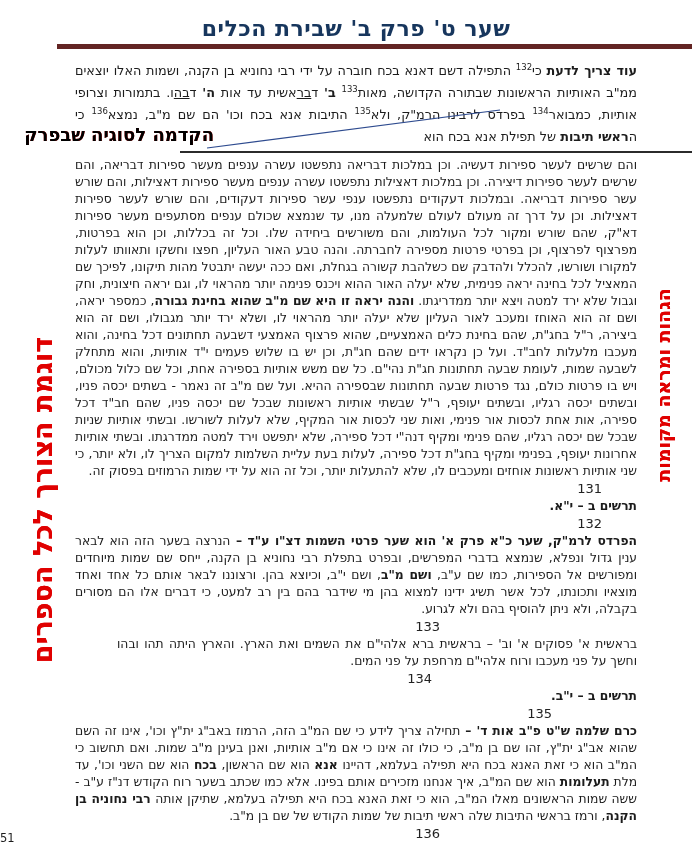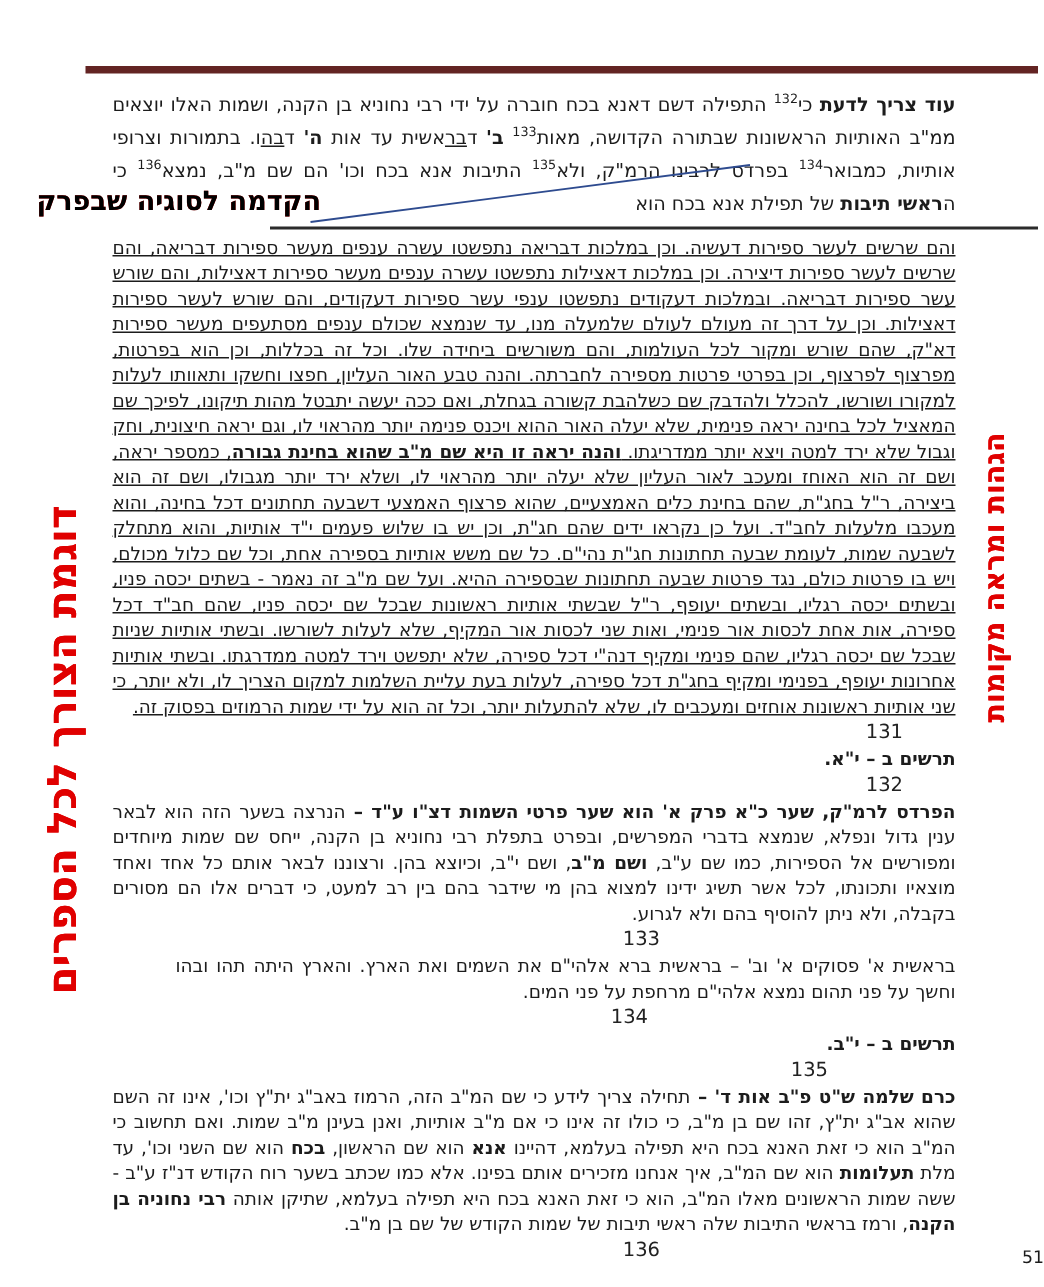--- a/index.html
+++ b/index.html
@@ -16,46 +16,47 @@
   .sup{font-size:8.5px;vertical-align:super;line-height:0;}
 
   .intro-note{position:absolute;top:124px;right:482px;width:210px;white-space:nowrap;direction:rtl;
               font-size:18px;font-weight:bold;color:#000000;text-shadow:0 0 .4px #e00000;}
   .pointer-line{position:absolute;top:104px;left:200px;}
 
   .fn-sep{position:absolute;top:151px;left:180px;width:512px;height:2px;background:#2b2b2b;}
 
   .footnotes{position:absolute;top:157px;right:59px;width:562px;
              font-size:12.3px;line-height:17px;color:#1c1c1c;text-align:justify;}
-  .fn-cont{margin:0 0 2px 0;text-decoration:underline;}
+  .fn-cont{margin:0 0 2px 0;}
   .fn-num{font-size:13px;line-height:13px;color:#222;margin-top:2px;margin-bottom:3px;text-align:right;}
   
   .fn-num.i0{padding-right:35px;}
   .fn-num.i1{padding-right:35px;}
   .fn-num.i2{padding-right:197px;}
   .fn-num.i3{padding-right:205px;}
   .fn-num.i4{padding-right:85px;}
   .fn-num.i5{padding-right:197px;}
   .fn-text{margin-bottom:2px;}
 
   .v-note{position:absolute;white-space:nowrap;text-align:center;color:#e00000;font-weight:bold;
           text-shadow:0 0 .4px #e00000;direction:rtl;}
   .v-right{top:385px;left:663px;width:300px;font-size:19px;
            transform:translate(-50%,-50%) rotate(-90deg);}
   .v-left{top:500px;left:42px;width:420px;font-size:27px;
           transform:translate(-50%,-50%) rotate(-90deg);}
 
-  .page-number{position:absolute;top:831px;left:0;width:696px;text-align:right;
+  .page-number{position:absolute;top:831px;left:0;width:696px;text-align:left;
                font-size:11.5px;color:#1c1c1c;}
 </style>
 </head>
 <body>
 
 <div class="page">
 
+  <div class="title">שער ט' פרק ב' שבירת הכלים</div>
   <div class="title-rule"></div>
 
   <div class="main-text"><span style="font-weight: bold;">עוד צריך לדעת</span><span> כי</span><span class="sup">132</span><span> התפילה דשם דאנא בכח חוברה על ידי רבי נחוניא בן הקנה, ושמות האלו יוצאים ממ"ב האותיות הראשונות שבתורה הקדושה, מאות</span><span class="sup">133</span><span> </span><span style="font-weight: bold;">ב'</span><span> ד</span><span style="text-decoration: underline;">בר</span><span>אשית עד אות </span><span style="font-weight: bold;">ה'</span><span> ד</span><span style="text-decoration: underline;">בה</span><span>ו. בתמורות וצרופי אותיות, כמבואר</span><span class="sup">134</span><span> בפרדס לרבינו הרמ"ק, ולא</span><span class="sup">135</span><span> התיבות אנא בכח וכו' הם שם מ"ב, נמצא</span><span class="sup">136</span><span> כי ה</span><span style="font-weight: bold;">ראשי תיבות</span><span> של תפילת אנא בכח הוא</span></div>
 
   <div class="intro-note">הקדמה לסוגיה שבפרק</div>
   <svg class="pointer-line" width="310" height="50">
     <line x1="7" y1="44" x2="300" y2="6" stroke="#2e4b8f" stroke-width="1.2"></line>
   </svg>
 
   <div class="fn-sep"></div>
@@ -63,21 +64,21 @@
   <div class="footnotes">
     <div class="fn-cont"><span>והם שרשים לעשר ספירות דעשיה. וכן במלכות דבריאה נתפשטו עשרה ענפים מעשר ספירות דבריאה, והם שרשים לעשר ספירות דיצירה. וכן במלכות דאצילות נתפשטו עשרה ענפים מעשר ספירות דאצילות, והם שורש עשר ספירות דבריאה. ובמלכות דעקודים נתפשטו ענפי עשר ספירות דעקודים, והם שורש לעשר ספירות דאצילות. וכן על דרך זה מעולם לעולם שלמעלה מנו, עד שנמצא שכולם ענפים מסתעפים מעשר ספירות דא"ק, שהם שורש ומקור לכל העולמות, והם משורשים ביחידה שלו. וכל זה בכללות, וכן הוא בפרטות, מפרצוף לפרצוף, וכן בפרטי פרטות מספירה לחברתה. והנה טבע האור העליון, חפצו וחשקו ותאוותו לעלות למקורו ושורשו, להכלל ולהדבק שם כשלהבת קשורה בגחלת, ואם ככה יעשה יתבטל מהות תיקונו, לפיכך שם המאציל לכל בחינה יראה פנימית, שלא יעלה האור ההוא ויכנס פנימה יותר מהראוי לו, וגם יראה חיצונית, וחק וגבול שלא ירד למטה ויצא יותר ממדריגתו. </span><span style="font-weight: bold;">והנה יראה זו היא שם מ"ב שהוא בחינת גבורה</span><span>, כמספר יראה, ושם זה הוא האוחז ומעכב לאור העליון שלא יעלה יותר מהראוי לו, ושלא ירד יותר מגבולו, ושם זה הוא ביצירה, ר"ל בחג"ת, שהם בחינת כלים האמצעיים, שהוא פרצוף האמצעי דשבעה תחתונים דכל בחינה, והוא מעכבו מלעלות לחב"ד. ועל כן נקראו ידים שהם חג"ת, וכן יש בו שלוש פעמים י"ד אותיות, והוא מתחלק לשבעה שמות, לעומת שבעה תחתונות חג"ת נהי"ם. כל שם משש אותיות בספירה אחת, וכל שם כלול מכולם, ויש בו פרטות כולם, נגד פרטות שבעה תחתונות שבספירה ההיא. ועל שם מ"ב זה נאמר - בשתים יכסה פניו, ובשתים יכסה רגליו, ובשתים יעופף, ר"ל שבשתי אותיות ראשונות שבכל שם יכסה פניו, שהם חב"ד דכל ספירה, אות אחת לכסות אור פנימי, ואות שני לכסות אור המקיף, שלא לעלות לשורשו. ובשתי אותיות שניות שבכל שם יכסה רגליו, שהם פנימי ומקיף דנה"י דכל ספירה, שלא יתפשט וירד למטה ממדרגתו. ובשתי אותיות אחרונות יעופף, בפנימי ומקיף בחג"ת דכל ספירה, לעלות בעת עליית השלמות למקום הצריך לו, ולא יותר, כי שני אותיות ראשונות אוחזים ומעכבים לו, שלא להתעלות יותר, וכל זה הוא על ידי שמות הרמוזים בפסוק זה.</span></div>
 
     <div class="fn-num i0">131</div>
     <div class="fn-text"><span style="font-weight: bold;">תרשים ב – י"א.</span></div>
 
     <div class="fn-num i1">132</div>
     <div class="fn-text"><span style="font-weight: bold;">הפרדס לרמ"ק, שער כ"א פרק א' הוא שער פרטי השמות דצ"ו ע"ד – </span><span>הנרצה בשער הזה הוא לבאר ענין גדול ונפלא, שנמצא בדברי המפרשים, ובפרט בתפלת רבי נחוניא בן הקנה, ייחס שם שמות מיוחדים ומפורשים אל הספירות, כמו שם ע"ב, </span><span style="font-weight: bold;">ושם מ"ב</span><span>, ושם י"ב, וכיוצא בהן. ורצוננו לבאר אותם כל אחד ואחד מוצאיו ותכונתו, לכל אשר תשיג ידינו למצוא בהן מי שידבר בהם בין רב למעט, כי דברים אלו הם מסורים בקבלה, ולא ניתן להוסיף בהם ולא לגרוע.</span></div>
 
     <div class="fn-num i2">133</div>
-    <div class="fn-text"><span style="font-weight: normal; margin-left: 42px;">בראשית א' פסוקים א' וב' – בראשית ברא אלהי"ם את השמים ואת הארץ. והארץ היתה תהו ובהו</span><span> וחשך על פני תהום נמצא אלהי"ם מרחפת על פני המים.</span></div>
+    <div class="fn-text"><span style="font-weight: normal; margin-left: 42px;">בראשית א' פסוקים א' וב' – בראשית ברא אלהי"ם את השמים ואת הארץ. והארץ היתה תהו ובהו</span><span> וחשך על פני מעכבו ורוח אלהי"ם מרחפת על פני המים.</span></div>
 
     <div class="fn-num i3">134</div>
     <div class="fn-text"><span style="font-weight: bold;">תרשים ב – י"ב.</span></div>
 
     <div class="fn-num i4">135</div>
     <div class="fn-text"><span style="font-weight: bold;">כרם שלמה ש"ט פ"ב אות ד' – </span><span>תחילה צריך לידע כי שם המ"ב הזה, הרמוז באב"ג ית"ץ וכו', אינו זה השם שהוא אב"ג ית"ץ, זהו שם בן מ"ב, כי כולו זה אינו כי אם מ"ב אותיות, ואנן בעינן מ"ב שמות. ואם תחשוב כי המ"ב הוא כי זאת האנא בכח היא תפילה בעלמא, דהיינו </span><span style="font-weight: bold;">אנא</span><span> הוא שם הראשון, </span><span style="font-weight: bold;">בכח</span><span> הוא שם השני וכו', עד מלת </span><span style="font-weight: bold;">תעלומות</span><span> הוא שם המ"ב, איך אנחנו מזכירים אותם בפינו. אלא כמו שכתב בשער רוח הקודש דנ"ז ע"ב - ששה שמות הראשונים מאלו המ"ב, הוא כי זאת האנא בכח היא תפילה בעלמא, שתיקן אותה </span><span style="font-weight: bold;">רבי נחוניה בן הקנה</span><span>, ורמז בראשי התיבות שלה ראשי תיבות של שמות הקודש של שם בן מ"ב.</span></div>
 
     <div class="fn-num i5">136</div>
     <div class="fn-text"></div>
   </div>

